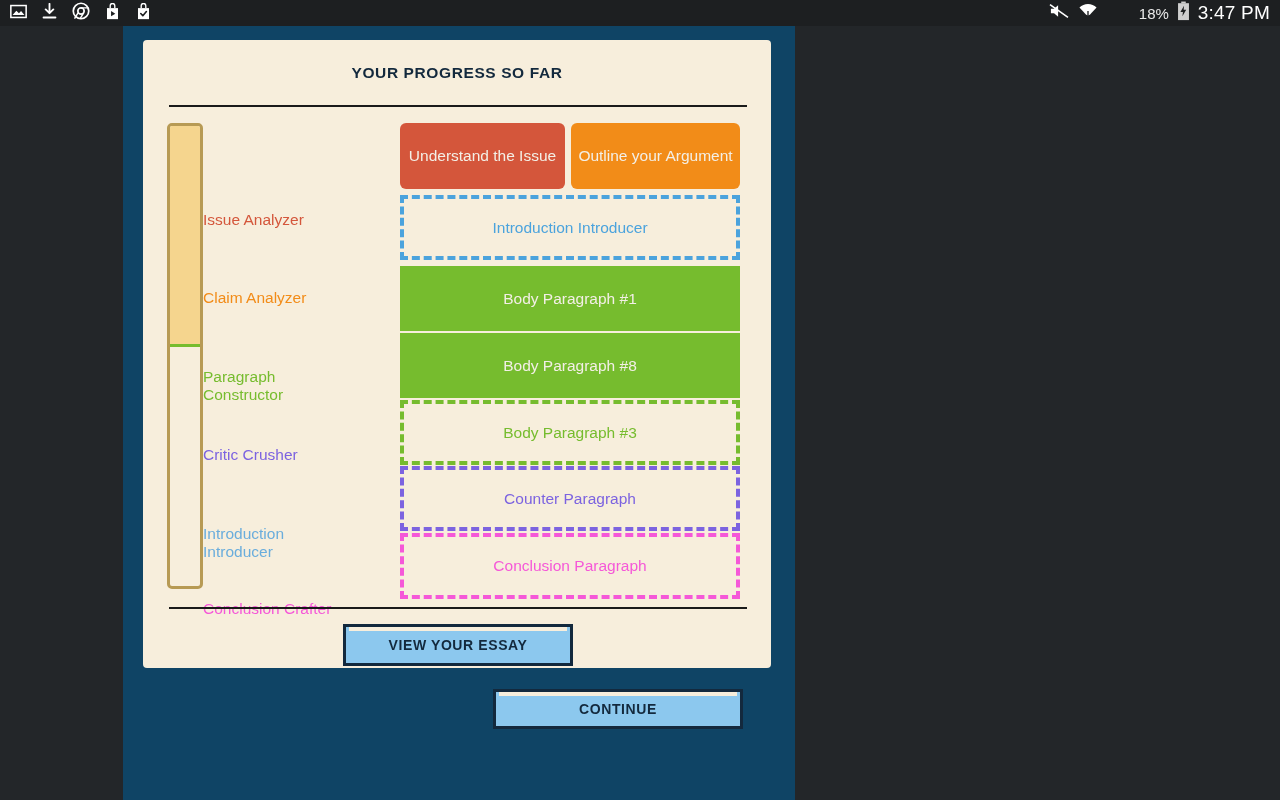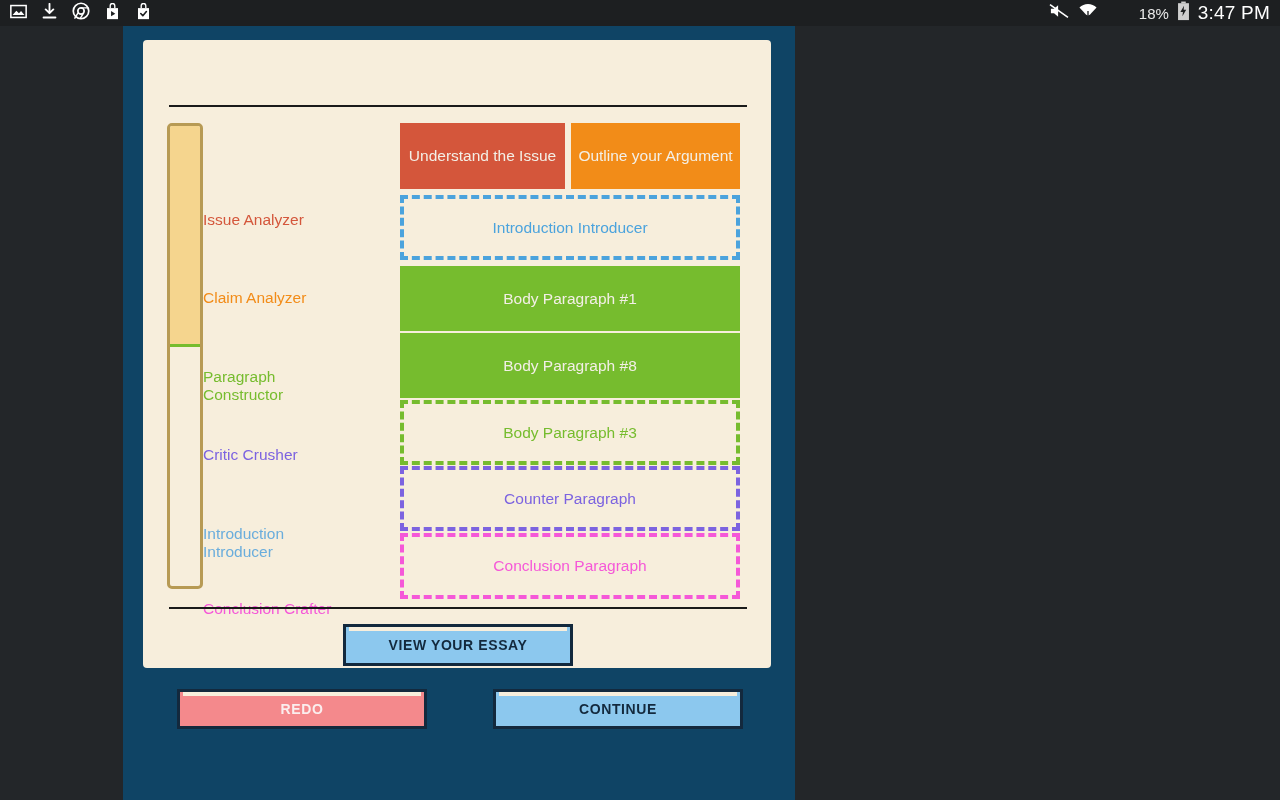--- a/index.html
+++ b/index.html
@@ -88,21 +88,21 @@
     font-size: 15.5px;
     text-align: center;
     overflow: hidden;
     white-space: nowrap;
   }
   .block.filled { color: #f3efe6; }
   .block.outline { background: transparent; }
 
   
   .split-row { position: absolute; left: 0; display: flex; gap: 6px; }
-  .split-row .block { position: relative; left: auto; top: auto; height: 100%; }
+  .split-row .block { position: relative; left: auto; top: auto; height: 100%; border-radius: 6px; }
 
   
   .btn {
     display: flex; align-items: center; justify-content: center;
     border: 3px solid #13293d;
     font-weight: bold; letter-spacing: .6px;
     font-size: 14px;
     position: relative;
     cursor: pointer;
     user-select: none;
@@ -189,20 +189,21 @@
         </svg>
     </span>
     <span class="clock">3:47 PM</span>
   </div>
 </div>
 
 <div id="app">
 
   <div id="card">
 
+    <div id="card-title">YOUR PROGRESS SO FAR</div>
     <div class="divider" id="divider-top"></div>
 
     <div id="progress-track">
       <div id="progress-fill" style="height: 48%;"></div>
     </div>
 
     <div id="stages">
         <div class="stage-label" style="top: 88px; color: rgb(212, 86, 59);">Issue Analyzer</div>
         <div class="stage-label" style="top: 166px; color: rgb(242, 140, 24);">Claim Analyzer</div>
         <div class="stage-label" style="top: 245px; color: rgb(118, 188, 46);">Paragraph
@@ -224,15 +225,14 @@
         <div class="block outline" style="color: rgb(118, 188, 46); border: 4px dashed rgb(118, 188, 46); top: 277px; height: 65px; width: 340px;">Body Paragraph #3</div>
         <div class="block outline" style="color: rgb(124, 99, 224); border: 4px dashed rgb(124, 99, 224); top: 343px; height: 65px; width: 340px;">Counter Paragraph</div>
         <div class="block outline" style="color: rgb(245, 88, 216); border: 4px dashed rgb(245, 88, 216); top: 410px; height: 66px; width: 340px;">Conclusion Paragraph</div>
       </div>
 
     <div class="divider" id="divider-bottom"></div>
 
     <div class="btn" id="btn-view-essay">VIEW YOUR ESSAY</div>
   </div>
 
-  <div class="btn" id="btn-redo">REDO</div>
   <div class="btn" id="btn-continue">CONTINUE</div>
 </div>
 
 </body></html>

